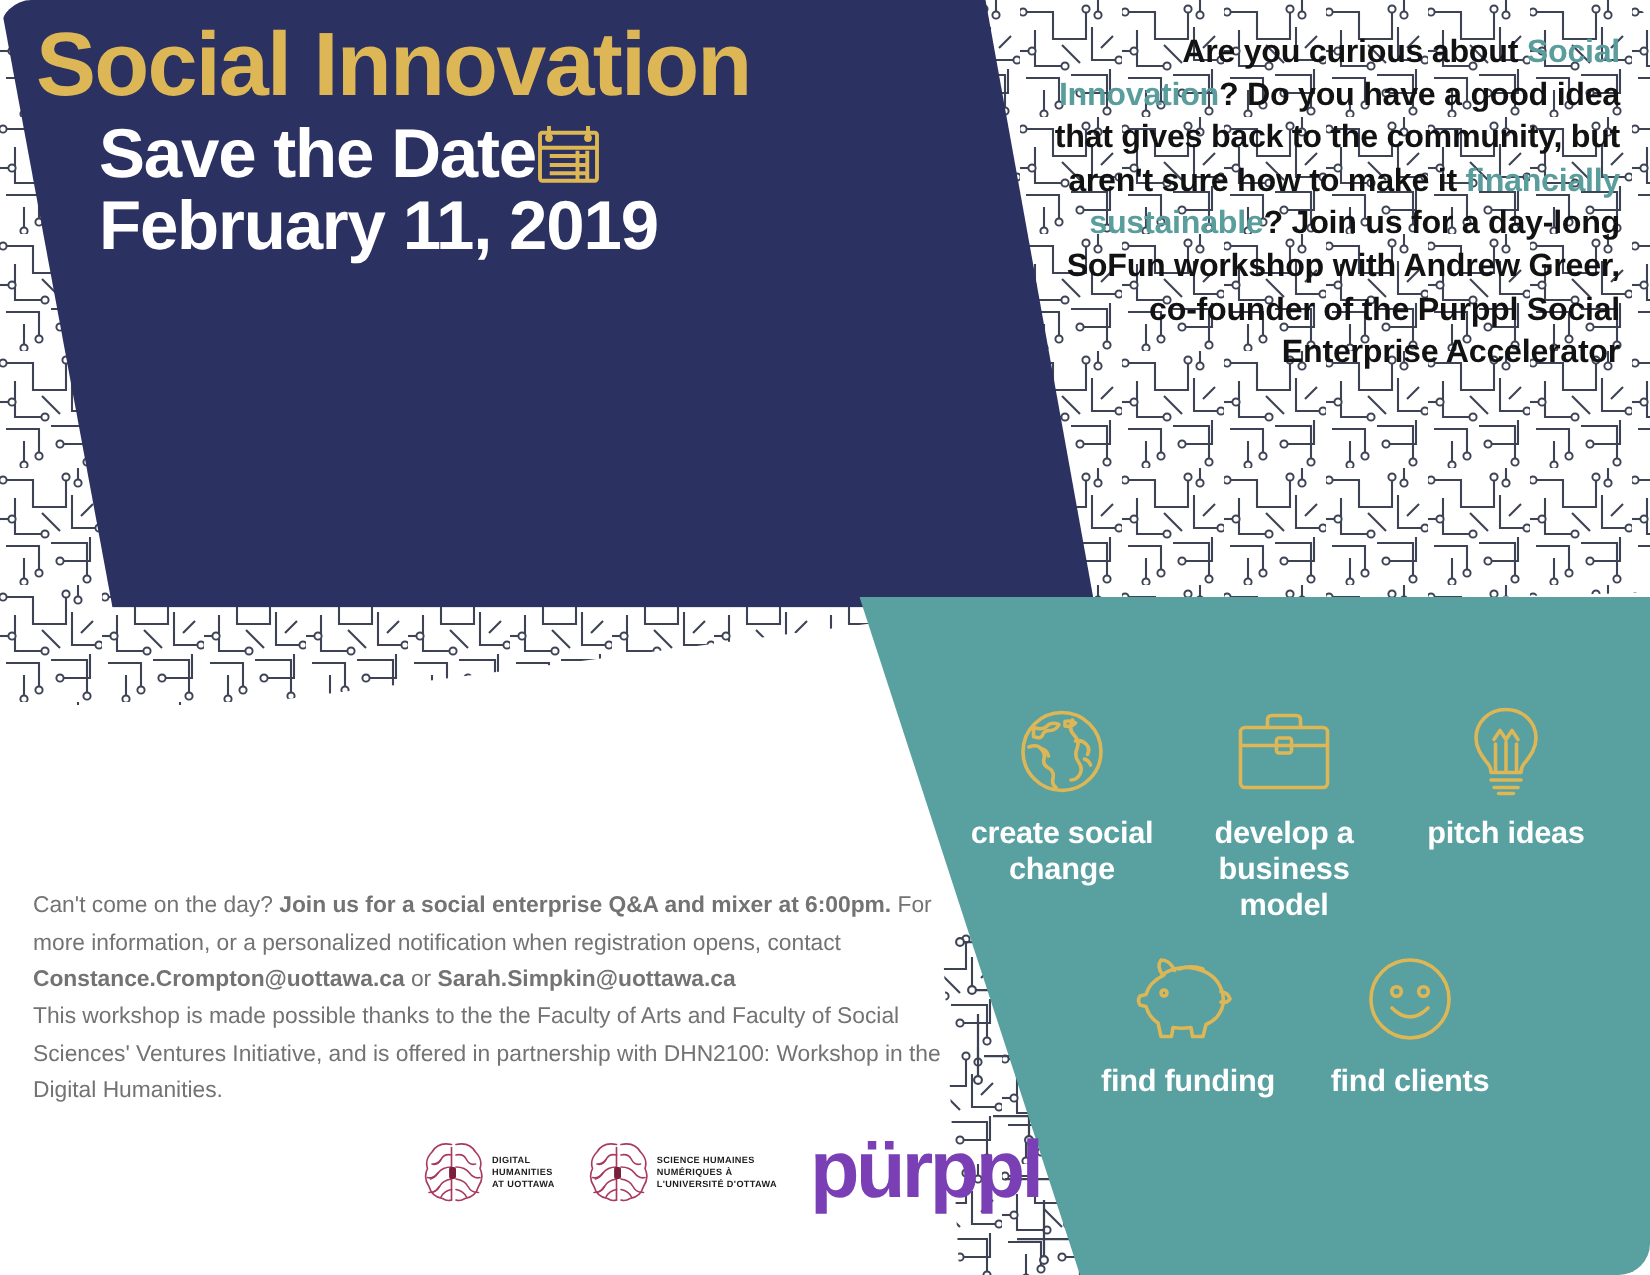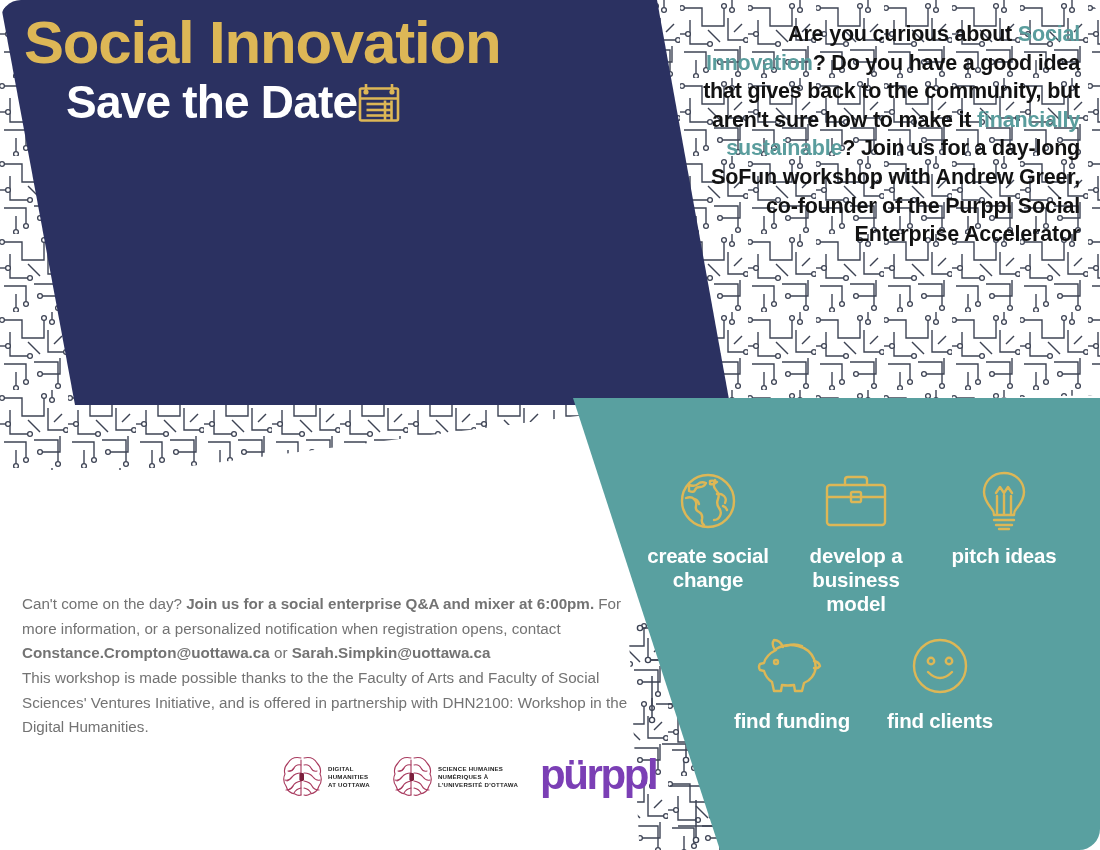--- a/index.html
+++ b/index.html
@@ -172,21 +172,21 @@
   .brain-logo-text {
     font-size: 6.1px;
     font-weight: bold;
     line-height: 1.32;
     letter-spacing: 0.25px;
     color: #1b1b1b;
     white-space: pre-line;
     text-align: left;
   }
   #purppl-wordmark {
-    font-size: 42px;
+    font-size: 54px;
     font-weight: bold;
     color: #7b3fb5;
     letter-spacing: -2.4px;
     line-height: 1;
     position: relative;
     top: -2px;
   }
 </style>
 </head>
 <body>
@@ -288,20 +288,23 @@
           <path d="M28 18.5 V38"></path>
             <path d="M34.5 18.5 V38"></path>
         </g>
         <g fill="#ddb756">
           <circle cx="9" cy="10" r="2.6"></circle>
             <circle cx="35" cy="10" r="2.6"></circle>
         </g>
       </svg>
     </div>
 
+    <div id="hero-date">
+      <span class="hero-sub">February 11, 2019</span>
+    </div>
   </div>
 
   <div id="intro-block">
     <p id="intro-paragraph"><span>Are you curious about </span><span class="accent">Social Innovation</span><span>? Do you have a good idea that gives back to the community, but aren't sure how to make it </span><span class="accent">financially sustainable</span><span>? Join us for a day-long SoFun workshop with Andrew Greer, co-founder of the Purppl Social Enterprise Accelerator</span></p>
   </div>
 
   <div id="benefits">
 
     <div id="benefits-row-1">
 

